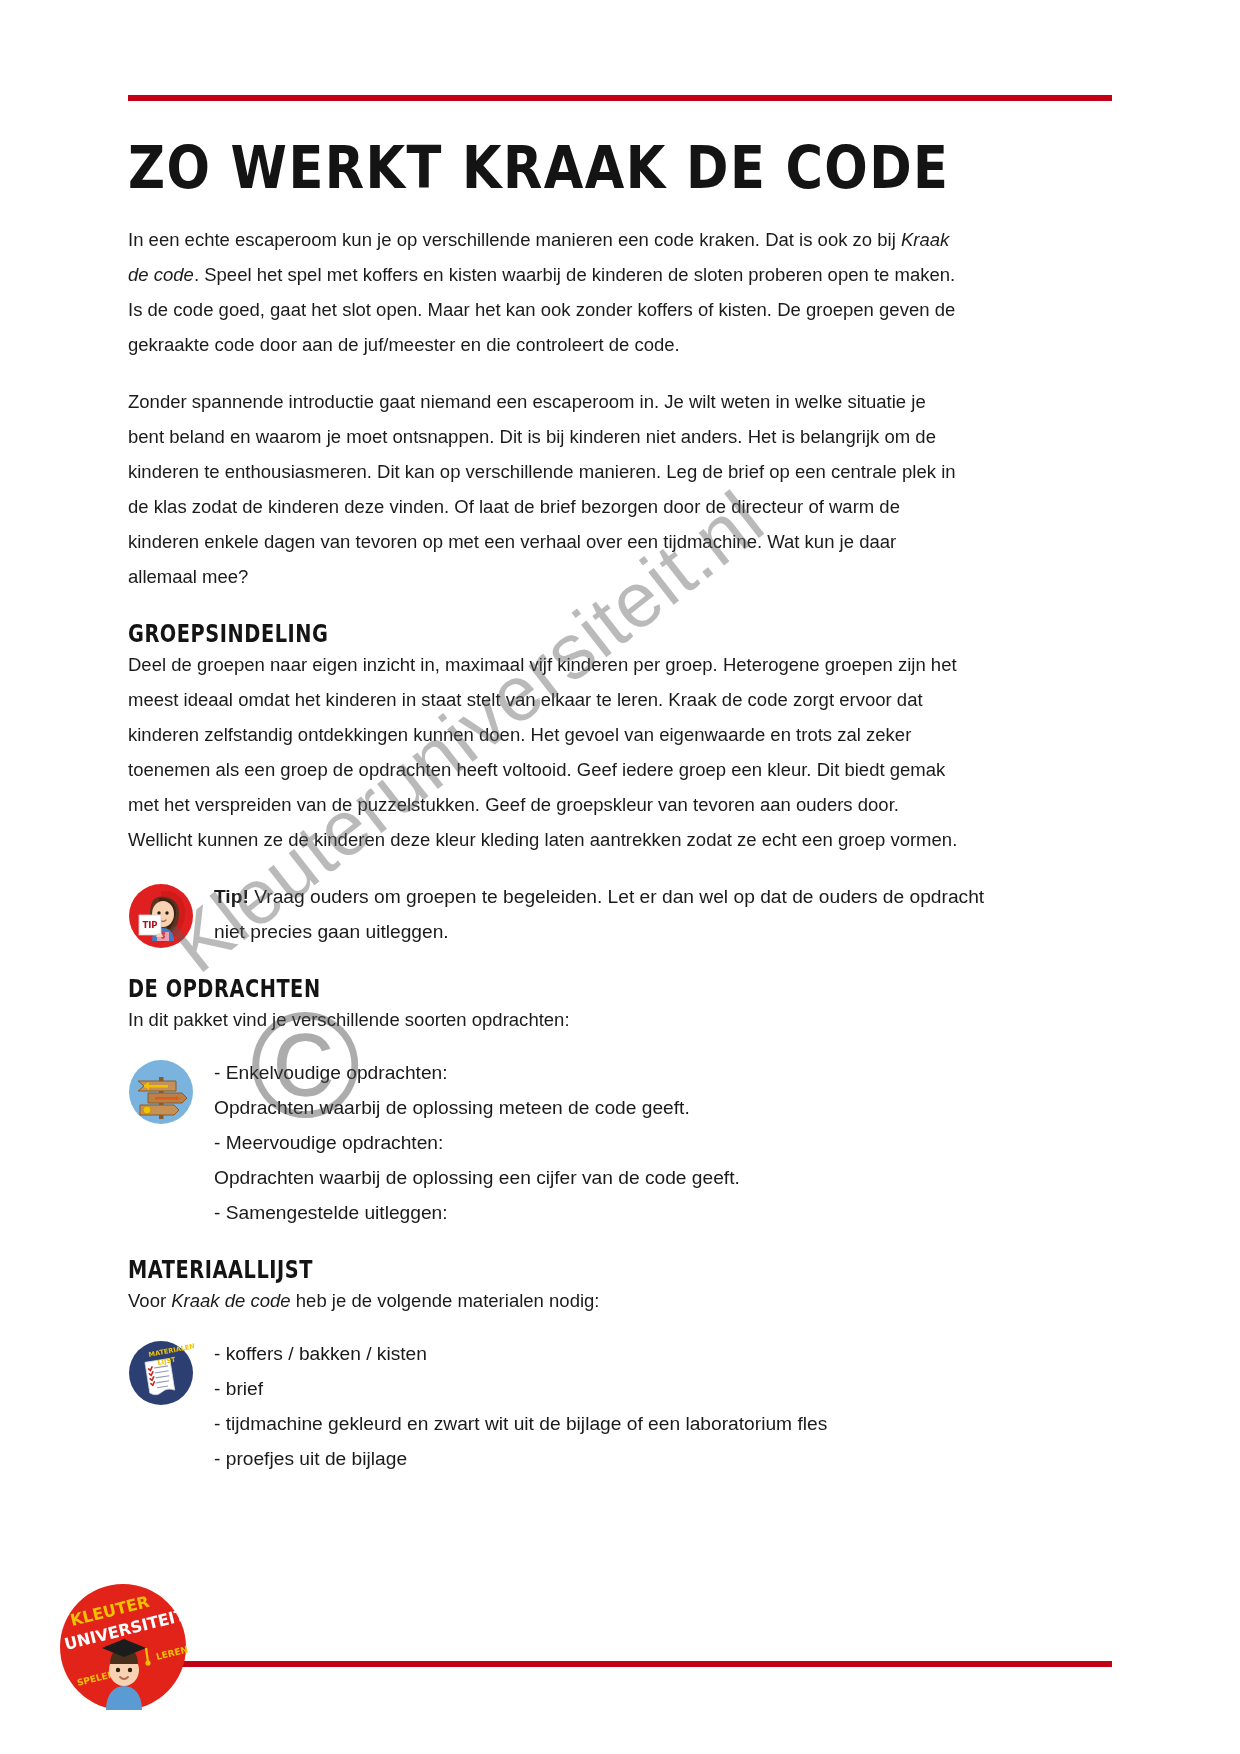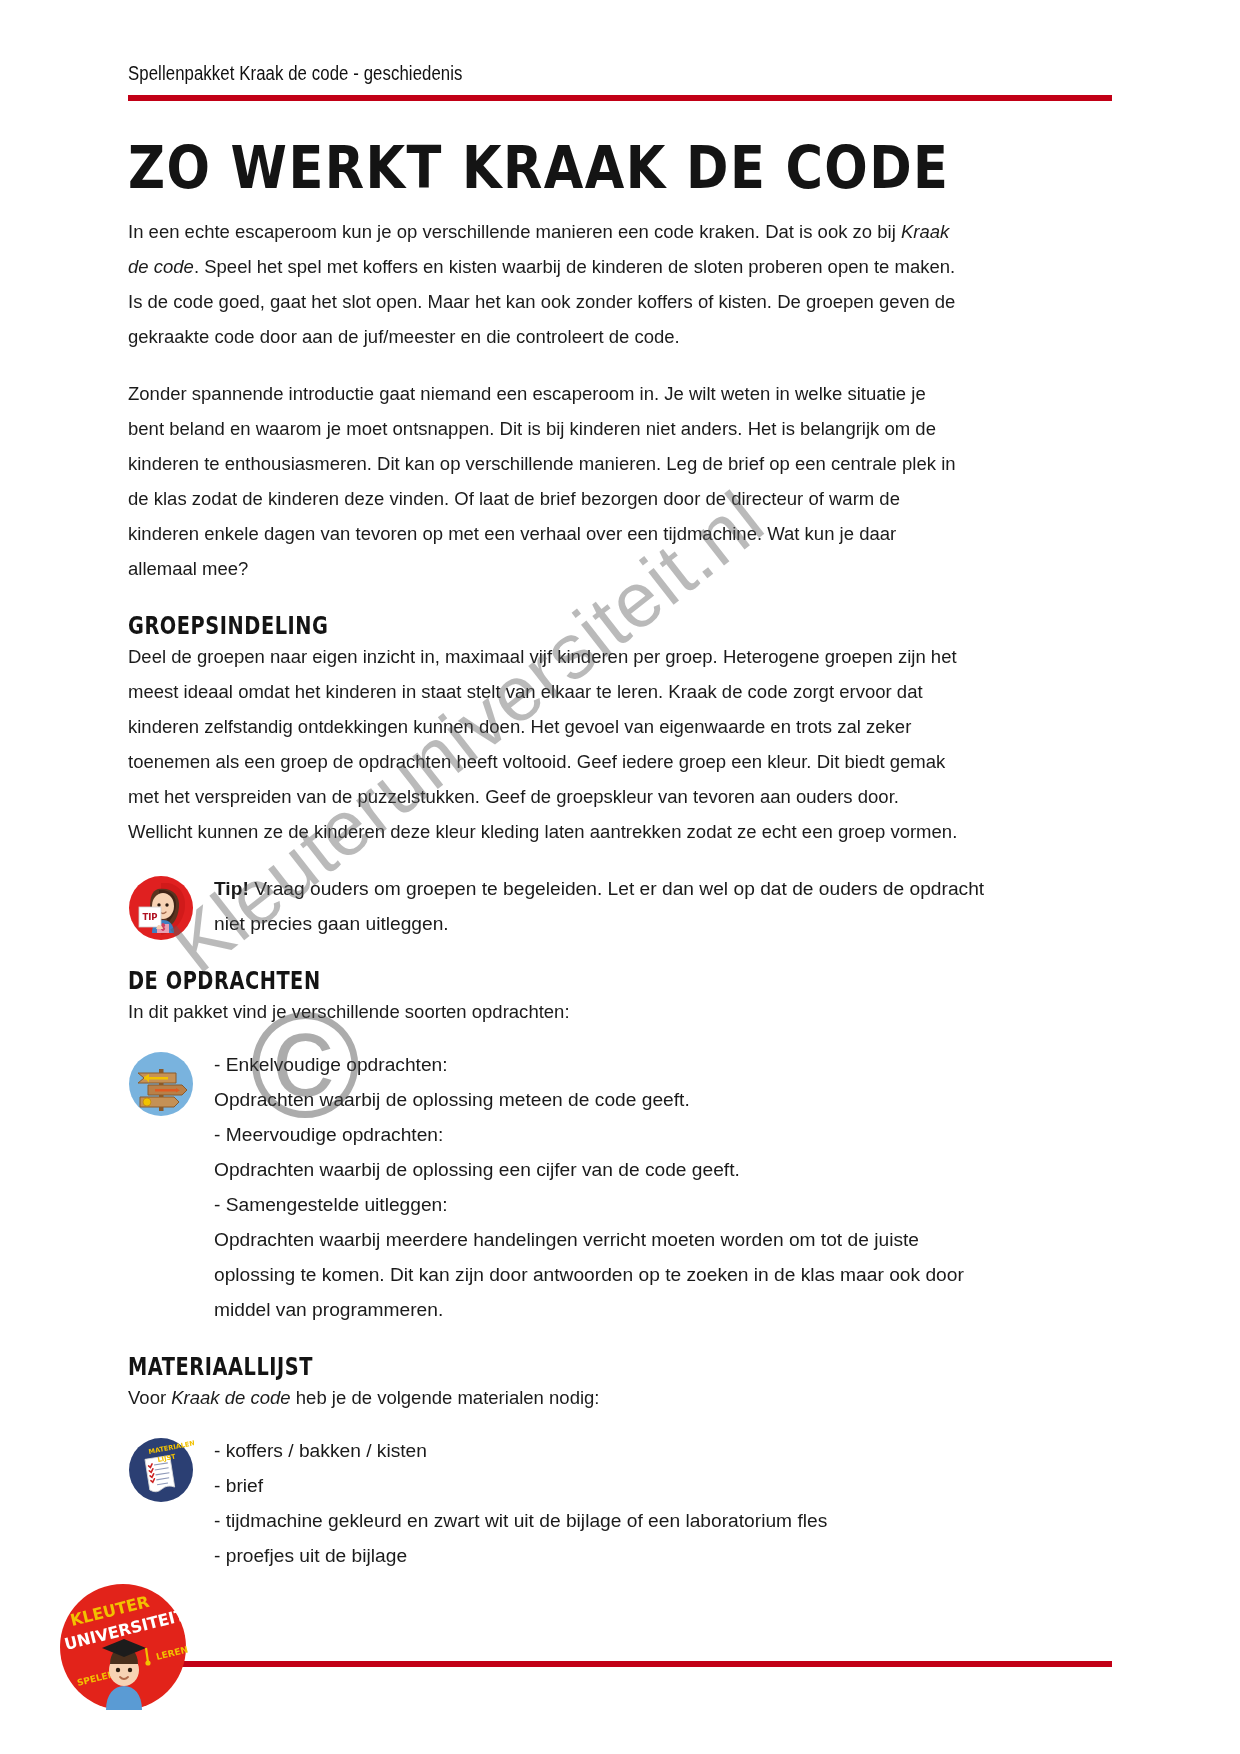--- a/index.html
+++ b/index.html
@@ -54,21 +54,21 @@
     color: #141414;
     transform: scaleX(0.93) scaleY(1.08);
     transform-origin: left top;
     white-space: nowrap;
   }
 
   
   .content {
     position: absolute;
     left: 128px;
-    top: 214px;
+    top: 222px;
     width: 862px;
   }
   p.body {
     margin: 0 0 22px 0;
     font-size: 19.2px;
     line-height: 35px;
     color: #1b1b1b;
     text-align: left;
     transform: scaleX(0.965);
     transform-origin: left top;
@@ -185,23 +185,20 @@
     width: 130px;
     height: 130px;
     z-index: 6;
   }
 </style>
 </head>
 <body>
 
 <div class="page">
 
-  <div class="header">
-    <div class="header-title">Spellenpakket Kraak de code - geschiedenis</div>
-  </div>
   <div class="header-rule"></div>
 
   <div class="doc-title">ZO WERKT KRAAK DE CODE</div>
 
   <div class="watermark">
     <div class="wm-c">©</div>
     <div class="wm-text">Kleuteruniversiteit.nl</div>
   </div>
 
   <div class="content">
@@ -261,21 +258,20 @@
           <path d="M12 46 L46 46 L51 51 L46 56 L12 56 Z" fill="#c59156" stroke="#8a5a2b" stroke-width="1"></path>
           <circle cx="19" cy="51" r="4" fill="#f2c200" stroke="#c08a10" stroke-width="0.8"></circle>
         </svg>
       </div>
       <div class="text-cell">
         <div class="list-line">- Enkelvoudige opdrachten:</div>
         <div class="list-line">Opdrachten waarbij de oplossing meteen de code geeft.</div>
         <div class="list-line">- Meervoudige opdrachten:</div>
         <div class="list-line">Opdrachten waarbij de oplossing een cijfer van de code geeft.</div>
         <div class="list-line">- Samengestelde uitleggen:</div>
-        <div class="list-line">Opdrachten waarbij meerdere handelingen verricht moeten worden om tot de juiste oplossing te komen. Dit kan zijn door antwoorden op te zoeken in de klas maar ook door middel van programmeren.</div>
       </div>
     </div>
 
     <h2 class="section">MATERIAALLIJST</h2>
     <p class="body tight"><span>Voor </span><span class="i">Kraak de code</span><span> heb je de volgende materialen nodig:</span></p>
 
     <div class="icon-block">
       <div class="icon-cell">
         <svg class="circ-icon" width="66" height="66" viewBox="0 0 66 66">
           <circle cx="33" cy="33" r="32" fill="#2b3f73"></circle>

